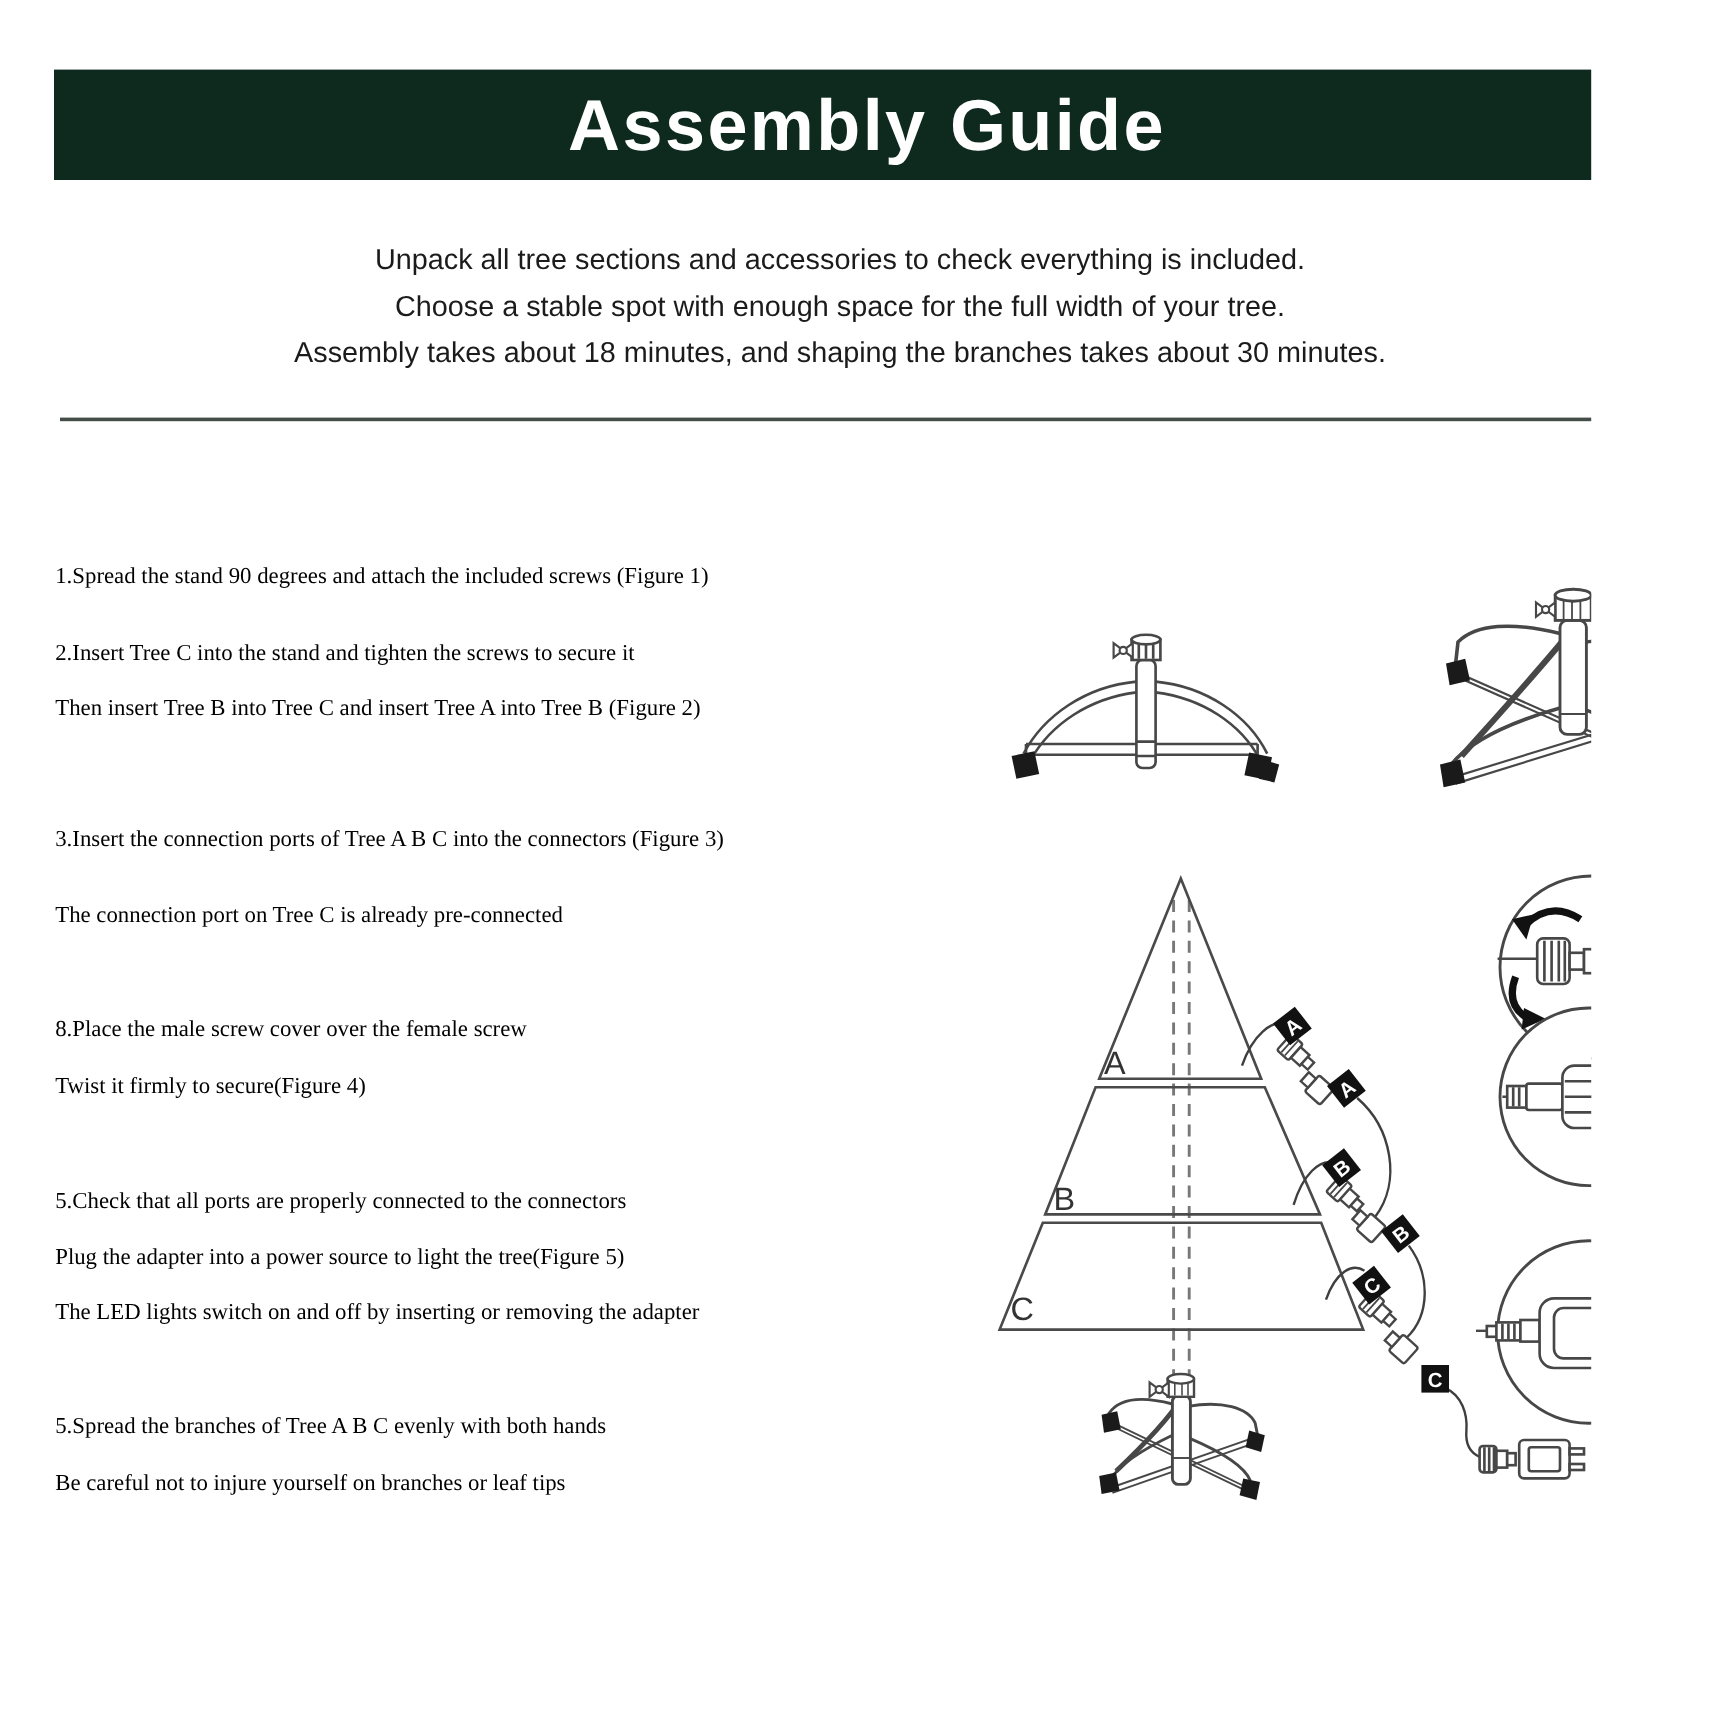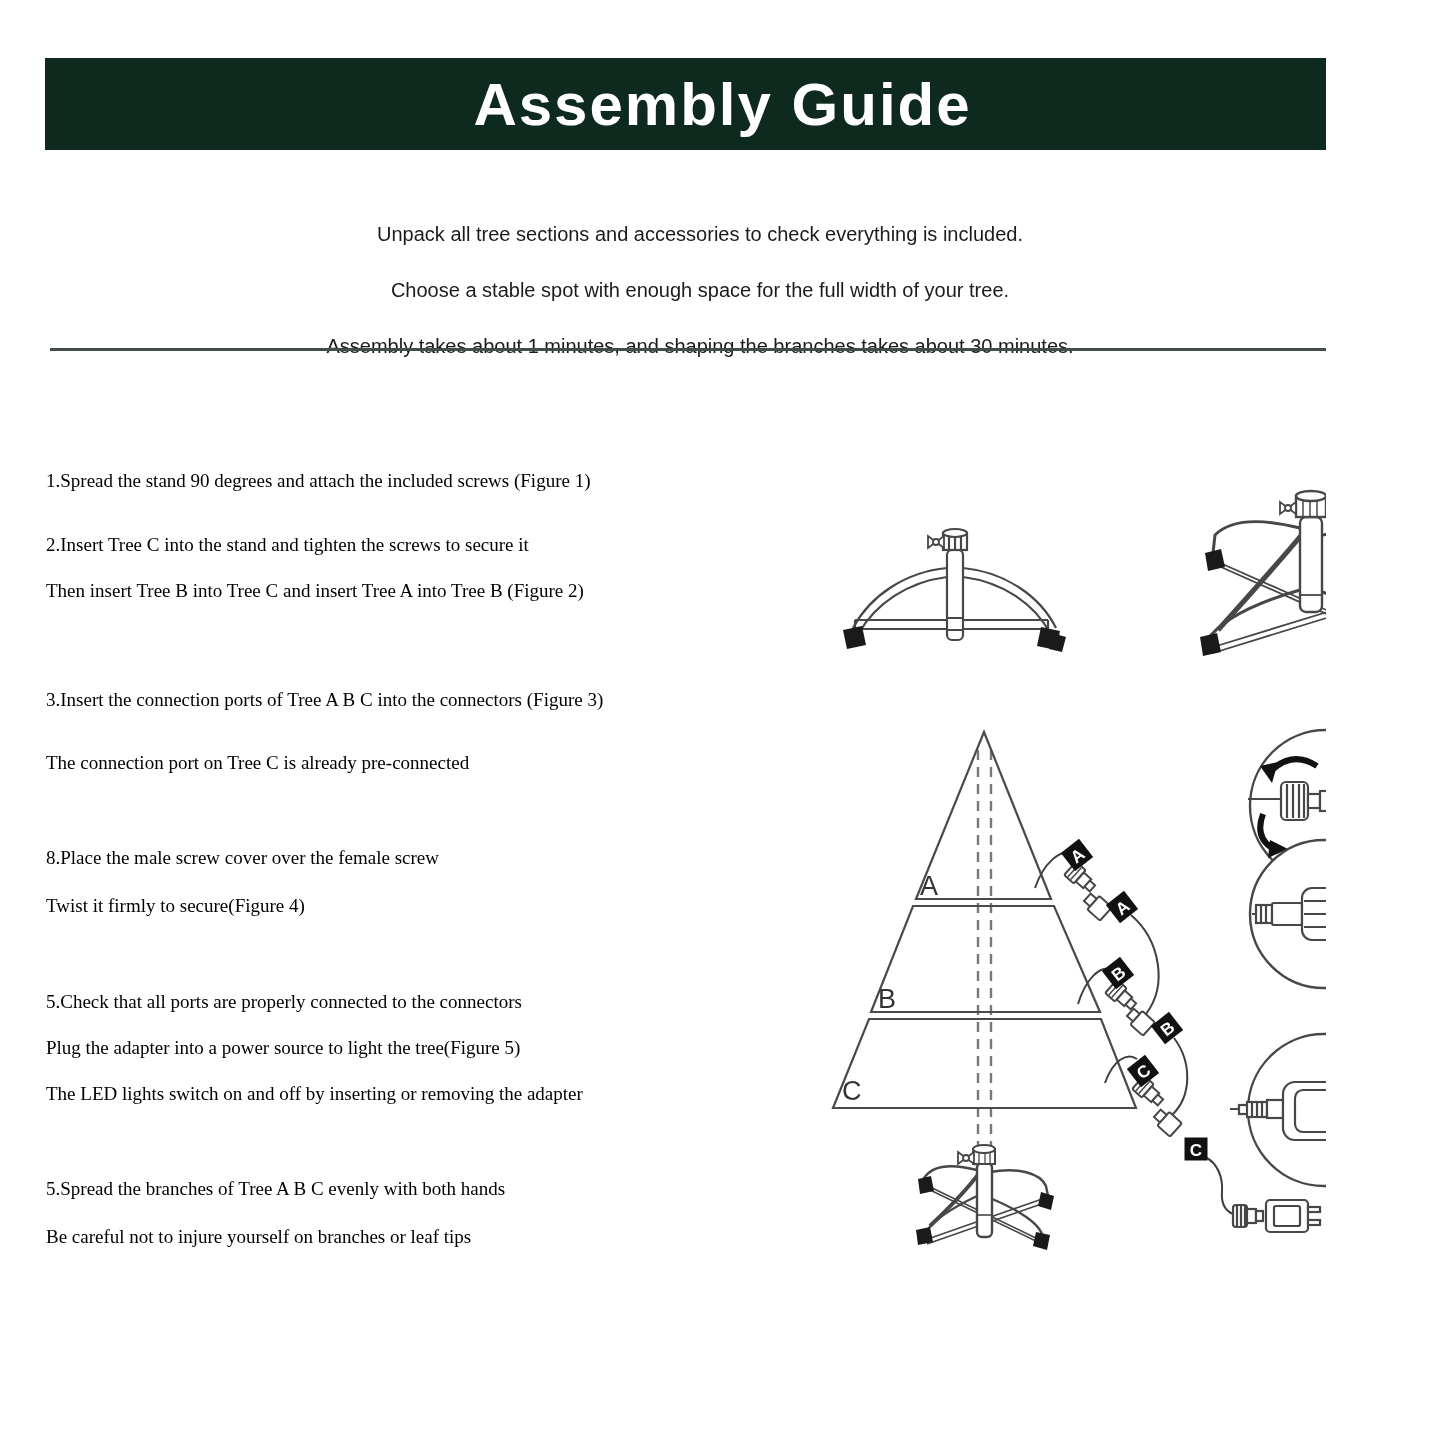--- a/index.html
+++ b/index.html
@@ -3,41 +3,41 @@
 <meta charset="utf-8">
 <style>
   html,body{margin:0;padding:0;background:#ffffff;}
   .page{position:relative;width:1326px;height:1445px;background:#ffffff;overflow:hidden;
         font-family:"Liberation Sans",sans-serif;}
   .banner{position:absolute;left:45px;top:58px;width:1355px;height:92px;background:#0e2a1e;
           display:flex;align-items:center;justify-content:center;}
   .banner h1{margin:0;color:#ffffff;font-size:60px;font-weight:bold;letter-spacing:2px;
              font-family:"Liberation Sans",sans-serif;}
   .intro{position:absolute;left:0;top:197px;width:1400px;text-align:center;}
-  .intro p{margin:18px;font-size:20px;line-height:38px;color:#1b1b1b;}
+  .intro p{margin:1px;font-size:24px;line-height:38px;color:#1b1b1b;}
   .divider{position:absolute;left:50px;top:348px;width:1352px;height:3px;background:#454d49;}
   .step-line{position:absolute;left:46px;font-family:"Liberation Serif",serif;font-size:19px;
              color:#000000;white-space:nowrap;}
   svg.art{position:absolute;left:0;top:0;width:1445px;height:1445px;}
   .tag{font-family:"Liberation Sans",sans-serif;font-weight:bold;font-size:17px;fill:#ffffff;}
   .sect{font-family:"Liberation Sans",sans-serif;font-size:27px;fill:#333333;}
 </style>
 </head>
 <body>
 
 <div class="page">
 
   <div class="banner">
     <h1>Assembly Guide</h1>
   </div>
 
   <div class="intro">
     <p>Unpack all tree sections and accessories to check everything is included.</p>
     <p>Choose a stable spot with enough space for the full width of your tree.</p>
-    <p>Assembly takes about 1 minutes, and shaping the branches takes about 30 minutes.</p>
+    <p>Assembly takes about 18 minutes, and shaping the branches takes about 30 minutes.</p>
   </div>
 
   <div class="divider"></div>
 
   <div>
     <div class="step-line" style="top:470px">1.Spread the stand 90 degrees and attach the included screws (Figure 1)</div>
     <div class="step-line" style="top:534px">2.Insert Tree C into the stand and tighten the screws to secure it</div>
     <div class="step-line" style="top:580px">Then insert Tree B into Tree C and insert Tree A into Tree B (Figure 2)</div>
     <div class="step-line" style="top:689px">3.Insert the connection ports of Tree A B C into the connectors (Figure 3)</div>
     <div class="step-line" style="top:752px">The connection port on Tree C is already pre-connected</div>

